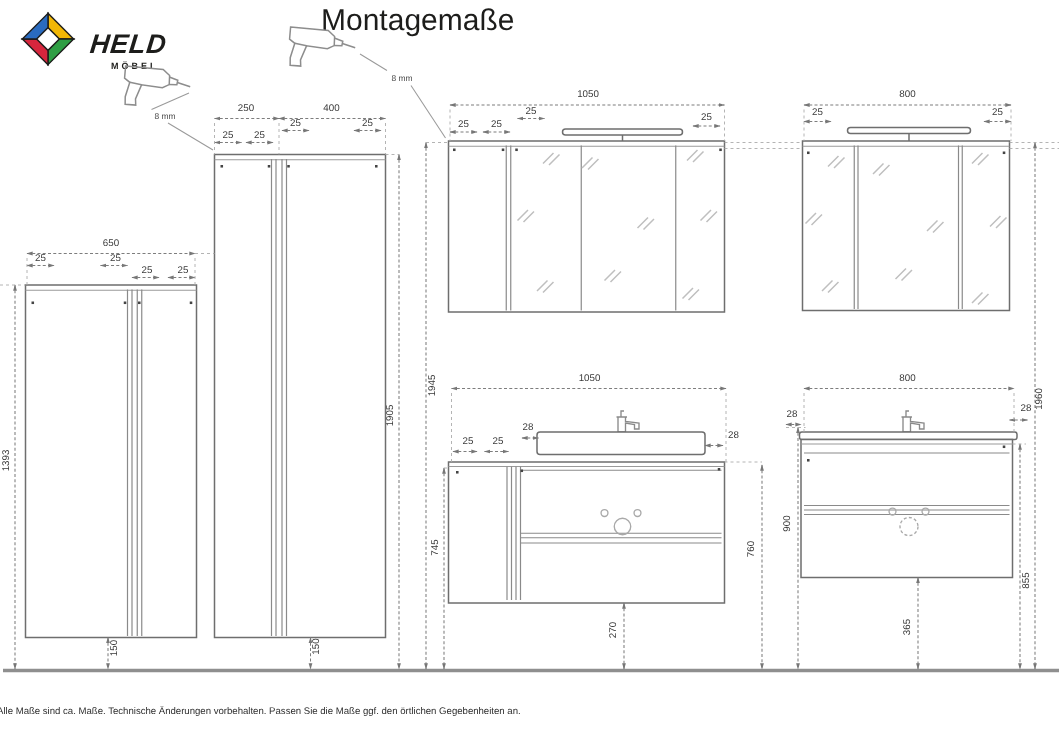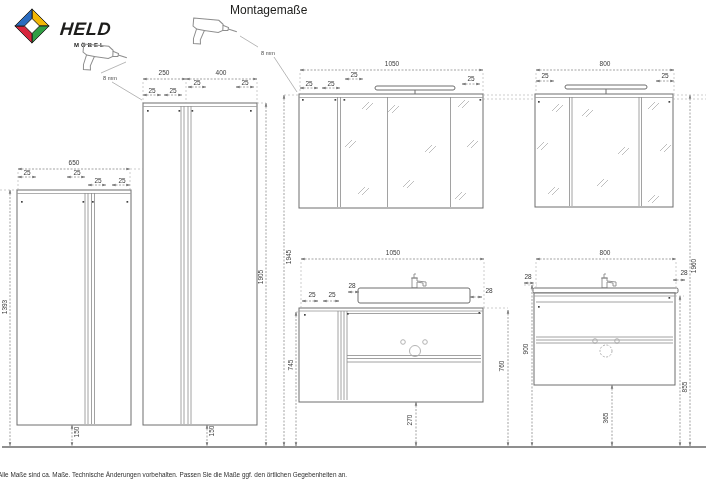--- a/index.html
+++ b/index.html
@@ -5,21 +5,21 @@
   html,body{margin:0;padding:0;background:#fff;}
   #stage{position:relative;width:708px;height:501px;background:#fff;overflow:hidden;
          font-family:"Liberation Sans",sans-serif;}
   #lines{position:absolute;left:0;top:0;}
   .lbl{position:absolute;font-size:6.5px;color:#3a3a3a;white-space:nowrap;
        transform:translate(-50%,-50%);line-height:1;}
   .lblv{position:absolute;font-size:6.5px;color:#3a3a3a;white-space:nowrap;
        transform:translate(-50%,-50%) rotate(-90deg);line-height:1;}
   .note{position:absolute;font-size:5.6px;color:#4a4a4a;white-space:nowrap;
        transform:translate(-50%,-50%);}
-  #title{position:absolute;left:230px;top:3px;font-size:12px;color:#1d1d1b;}
+  #title{position:absolute;left:214px;top:3px;font-size:20px;color:#1d1d1b;}
   #brand{position:absolute;left:13px;top:7px;width:120px;height:42px;}
   #brand-name{position:absolute;left:47px;top:12px;font-size:18px;font-weight:bold;
       font-style:italic;color:#1d1d1b;letter-spacing:.5px;transform:skewX(-6deg);}
   #brand-sub{position:absolute;left:61px;top:35px;font-size:6px;font-weight:bold;
       color:#1d1d1b;letter-spacing:2px;}
   #footer{position:absolute;left:-2px;top:471px;font-size:6.4px;color:#2e2e2e;white-space:nowrap;}
 </style>
 </head>
 <body>
 

